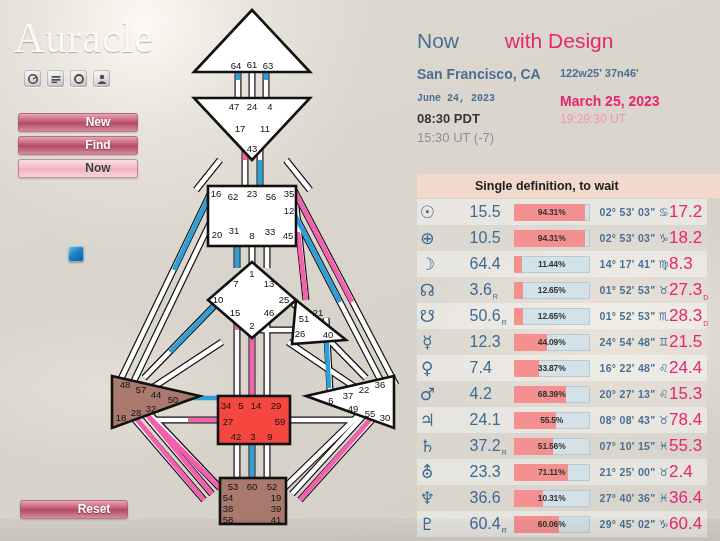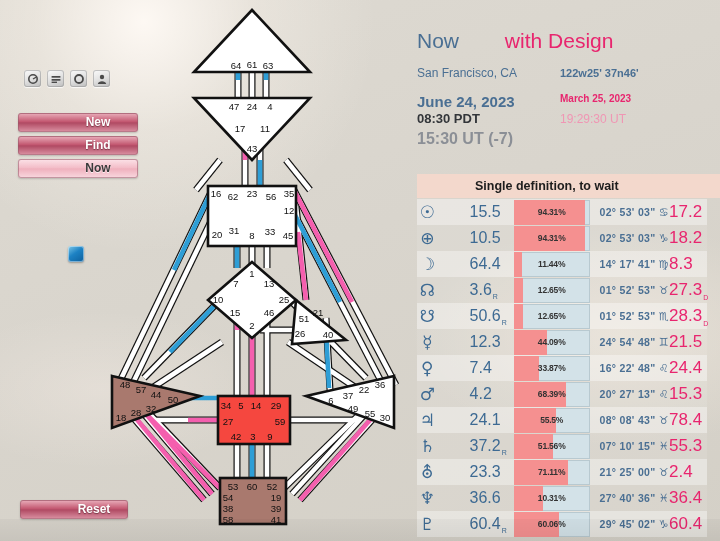--- a/index.html
+++ b/index.html
@@ -66,26 +66,26 @@
     cursor:pointer;
   }
 
   
   #bodygraph{position:absolute;left:100px;top:0px;width:305px;height:541px;}
 
   
   #right{position:absolute;left:412px;top:0;width:308px;height:541px;}
   .title{position:absolute;left:5px;top:29px;font-size:21px;color:#4a6f93;}
   .title .hl{color:#e8256e;margin-left:40px;}
-  .loc{position:absolute;left:5px;top:66px;font-size:12px;font-weight:normal;color:#4a6f93;}
+  .loc{position:absolute;left:5px;top:66px;font-size:14px;font-weight:bold;color:#4a6f93;}
   .coord{position:absolute;left:148px;top:67px;font-size:11px;font-weight:bold;color:#4a6f93;}
-  .d1{position:absolute;left:5px;top:93px;font-size:15px;font-weight:bold;color:#4a6f93;}
+  .d1{position:absolute;left:5px;top:93px;font-size:10px;font-weight:bold;color:#4a6f93;font-family:Liberation Mono, monospace;}
   .t1{position:absolute;left:5px;top:111px;font-size:13px;font-weight:bold;color:#33363a;}
-  .u1{position:absolute;left:5px;top:130px;font-size:16px;color:#8b8f96;font-weight:bold;}
-  .d2{position:absolute;left:148px;top:93px;font-size:10px;font-weight:bold;color:#e8256e;}
+  .u1{position:absolute;left:5px;top:130px;font-size:13px;color:#8b8f96;}
+  .d2{position:absolute;left:148px;top:93px;font-size:14px;font-weight:bold;color:#e8256e;}
   .t2{position:absolute;left:148px;top:112px;font-size:12px;color:#f096b4;}
 
   .defbar{
     position:absolute;left:5px;top:174px;width:300px;height:24px;
     background:#f3d8cc;display:flex;align-items:center;padding-left:48px;
   }
   .defbar span{padding-left:10px;font-size:12.5px;font-weight:bold;color:#1d1d1d;}
 
   .ptable{position:absolute;left:5px;top:199px;width:290px;}
   .prow{
@@ -95,41 +95,42 @@
   .prow.plain{background:rgba(255,255,255,.10);}
   .glyph{
     width:26px;text-align:center;font-size:17px;color:#3d6a93;
     font-family:"DejaVu Sans",sans-serif;line-height:1;
   }
   .pnum{
     width:56px;font-size:16px;color:#3d6a93;position:relative;margin-left:32px;
   }
   .pnum .r{position:absolute;font-size:7px;bottom:-1px;margin-left:1px;color:#3d6a93;}
   .bar{
-    position:relative;width:96px;height:25px;background:#d3e2e8;
+    position:relative;width:96px;height:17px;background:#d3e2e8;
     box-shadow:inset 0 0 0 1px rgba(150,170,180,.45);
     margin-right:10px;
   }
   .bar .fill{position:absolute;left:0;top:0;bottom:0;background:#f59090;}
   .bar .lbl{
     position:absolute;inset:0;display:flex;align-items:center;justify-content:center;
     font-size:8.5px;font-weight:bold;color:#333;letter-spacing:-.2px;
   }
   .deg{width:88px;font-size:10.5px;font-weight:bold;color:#4a6f93;letter-spacing:.3px;}
   .deg .sg{font-family:"DejaVu Sans",sans-serif;font-size:11px;}
   .pd{
     width:48px;text-align:left;font-size:17px;color:#e8256e;position:relative;
   }
   .pd .d{position:absolute;font-size:7px;bottom:-1px;margin-left:1px;color:#e8256e;}
 </style>
 </head>
 <body>
 
 <div id="app">
 
+  <div class="logo">Auracle</div>
 
   <div class="iconbar">
     <div class="ibtn">
       <svg width="12" height="12" viewBox="0 0 12 12">
           <circle cx="6" cy="6" r="4.2" fill="none" stroke="#4a4a4a" stroke-width="1.6"></circle>
           <path d="M6 6 L9.4 4" stroke="#4a4a4a" stroke-width="1.4"></path>
         </svg>
     </div>
     <div class="ibtn">
       <svg width="12" height="12" viewBox="0 0 12 12">

